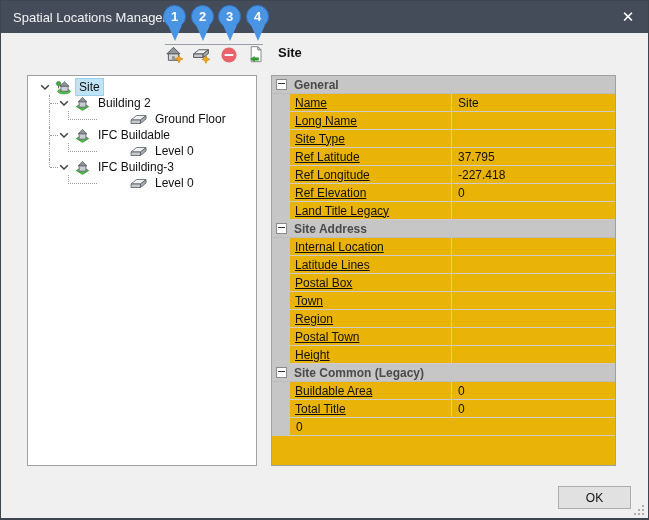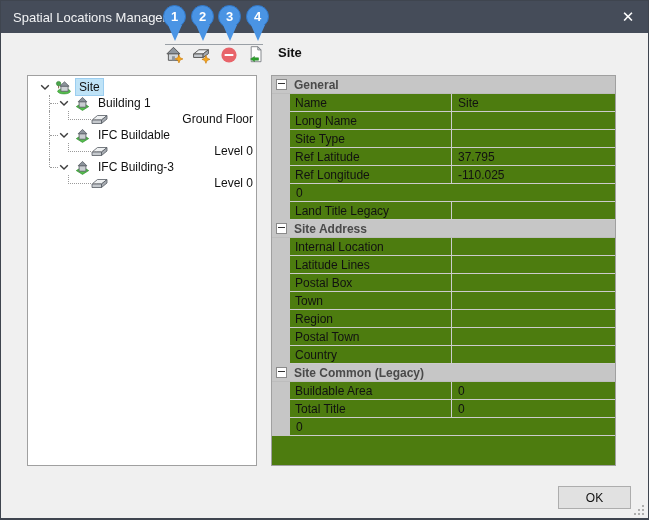--- a/index.html
+++ b/index.html
@@ -39,44 +39,44 @@
   }
   .detail-title{position:absolute;left:277px;top:44px;font-size:13px;font-weight:bold;color:#111;}
   
   .tree-panel{
     position:absolute;left:26px;top:74px;width:230px;height:391px;box-sizing:border-box;
     background:#ffffff;border:1px solid #a0a0a0;padding-top:3px;overflow:hidden;
   }
   .t-row{position:relative;height:16px;display:flex;align-items:center;font-size:12px;color:#111;}
   .t-row.d0{padding-left:12px;}
   .t-row.d1{padding-left:31px;}
-  .t-row.d2{padding-left:62px;justify-content:space-between;}
+  .t-row.d2{padding-left:101px;}
   .t-chevron{width:11px;height:10px;margin-right:4px;display:flex;align-items:center;cursor:pointer;}
   .t-icon{margin-right:4px;display:flex;align-items:center;}
   .t-label{padding:1px 3px;white-space:nowrap;}
   .t-label.selected{background:#bfe3f7;outline:1px solid #9ccef0;}
   .t-row.spine::before{content:"";position:absolute;left:21px;top:0;bottom:0;border-left:1px dotted #9a9a9a;}
   .t-row.spine-half::before{content:"";position:absolute;left:21px;top:0;height:8px;border-left:1px dotted #9a9a9a;}
   .t-row.d1 .stub{position:absolute;left:22px;top:8px;width:8px;border-top:1px dotted #9a9a9a;}
   .t-row.d2 .lcon{position:absolute;left:40px;top:0;width:28px;height:8px;
     border-left:1px dotted #9a9a9a;border-bottom:1px dotted #9a9a9a;}
   
   .grid-panel{
     position:absolute;left:270px;top:74px;width:345px;height:391px;box-sizing:border-box;
-    background:#4d7c0f;border:1px solid #a0a0a0;overflow:hidden;
+    background:#eab308;border:1px solid #a0a0a0;overflow:hidden;
   }
   .g-row{display:flex;height:18px;box-sizing:border-box;font-size:12px;align-items:stretch;}
   .g-gutter{width:18px;flex:0 0 18px;background:#c6c6c6;display:flex;align-items:center;justify-content:center;}
   .g-header{background:#c6c6c6;border-bottom:1px solid #bdbdbd;}
   .g-header .g-title{font-weight:bold;color:#4a4a4a;display:flex;align-items:center;padding-left:4px;}
   .collapse-box{width:9px;height:9px;background:#fff;border:1px solid #8a8a8a;position:relative;cursor:pointer;}
   .collapse-box::after{content:"";position:absolute;left:1px;right:1px;top:3px;height:1px;background:#333;}
   .g-label{
     width:162px;flex:0 0 162px;box-sizing:border-box;padding-left:5px;display:flex;align-items:center;
-    border-right:1px solid #cccccc;border-bottom:1px solid #cccccc;color:#111;white-space:nowrap;overflow:hidden;
+    border-right:1px solid #cccccc;border-bottom:1px solid #cccccc;color:#111;white-space:nowrap;overflow:hidden;text-decoration:underline;
   }
   .g-value{
     flex:1;display:flex;align-items:center;padding-left:6px;border-bottom:1px solid #cccccc;
     color:#111;white-space:nowrap;overflow:hidden;
   }
   
   .ok-btn{
     position:absolute;left:557px;top:485px;width:73px;height:23px;box-sizing:border-box;
     background:#e1e1e1;border:1px solid #adadad;font-size:12px;font-family:"Liberation Sans",sans-serif;
     color:#111;cursor:pointer;
@@ -172,21 +172,21 @@
             <path d="M1.2 1.2 L5 5 L8.8 1.2" fill="none" stroke="#3c3c3c" stroke-width="1.4"></path>
           </svg>
         </span>
         <span class="t-icon">
           <svg width="17" height="16" viewBox="0 0 16 16">
             <polygon points="8,15.4 1.8,11.6 8,7.8 14.2,11.6" fill="#55bd4c" stroke="#2f8f2f" stroke-width="0.7"></polygon>
             <polygon points="4.6,6.6 11.4,6.6 11.4,12.2 4.6,12.2" fill="#c9cdd1" stroke="#565b62" stroke-width="0.8"></polygon>
             <polygon points="3.6,6.8 8,2.4 12.4,6.8" fill="#8d949c" stroke="#565b62" stroke-width="0.8"></polygon>
           </svg>
         </span>
-        <span class="t-label">Building 1</span>
+        <span class="t-label">Building 2</span>
       </div>
       <div class="t-row d2 spine">
         <span class="lcon"></span>
         <span class="t-icon">
           <svg width="19" height="16" viewBox="0 0 19 16">
             <polygon points="2,9 7.5,4.5 17,4.5 11.5,9" fill="#eef0f1" stroke="#565b62" stroke-width="0.8"></polygon>
             <polygon points="2,9 11.5,9 11.5,12.5 2,12.5" fill="#c5c9cd" stroke="#565b62" stroke-width="0.8"></polygon>
             <polygon points="11.5,9 17,4.5 17,8 11.5,12.5" fill="#a6abb1" stroke="#565b62" stroke-width="0.8"></polygon>
           </svg>
         </span>
@@ -271,24 +271,25 @@
         <span class="g-value"></span>
       </div>
       <div class="g-row">
         <span class="g-gutter" style="background: rgb(198, 198, 198);"></span>
         <span class="g-label">Ref Latitude</span>
         <span class="g-value">37.795</span>
       </div>
       <div class="g-row">
         <span class="g-gutter" style="background: rgb(198, 198, 198);"></span>
         <span class="g-label">Ref Longitude</span>
-        <span class="g-value">-110.025</span>
-      </div>
-      <div class="g-row">
-        <span class="g-gutter" style="background: rgb(198, 198, 198);"></span>
+        <span class="g-value">-227.418</span>
+      </div>
+      <div class="g-row">
+        <span class="g-gutter" style="background: rgb(198, 198, 198);"></span>
+        <span class="g-label">Ref Elevation</span>
         <span class="g-value">0</span>
       </div>
       <div class="g-row">
         <span class="g-gutter" style="background: rgb(198, 198, 198);"></span>
         <span class="g-label">Land Title Legacy</span>
         <span class="g-value"></span>
       </div>
       <div class="g-row g-header" style="background: rgb(198, 198, 198);">
         <span class="g-gutter" style="background: rgb(198, 198, 198);">
           <span class="collapse-box"></span>
@@ -320,21 +321,21 @@
         <span class="g-label">Region</span>
         <span class="g-value"></span>
       </div>
       <div class="g-row">
         <span class="g-gutter" style="background: rgb(198, 198, 198);"></span>
         <span class="g-label">Postal Town</span>
         <span class="g-value"></span>
       </div>
       <div class="g-row">
         <span class="g-gutter" style="background: rgb(198, 198, 198);"></span>
-        <span class="g-label">Country</span>
+        <span class="g-label">Height</span>
         <span class="g-value"></span>
       </div>
       <div class="g-row g-header" style="background: rgb(198, 198, 198);">
         <span class="g-gutter" style="background: rgb(198, 198, 198);">
           <span class="collapse-box"></span>
         </span>
         <span class="g-title">Site Common (Legacy)</span>
       </div>
       <div class="g-row">
         <span class="g-gutter" style="background: rgb(198, 198, 198);"></span>

